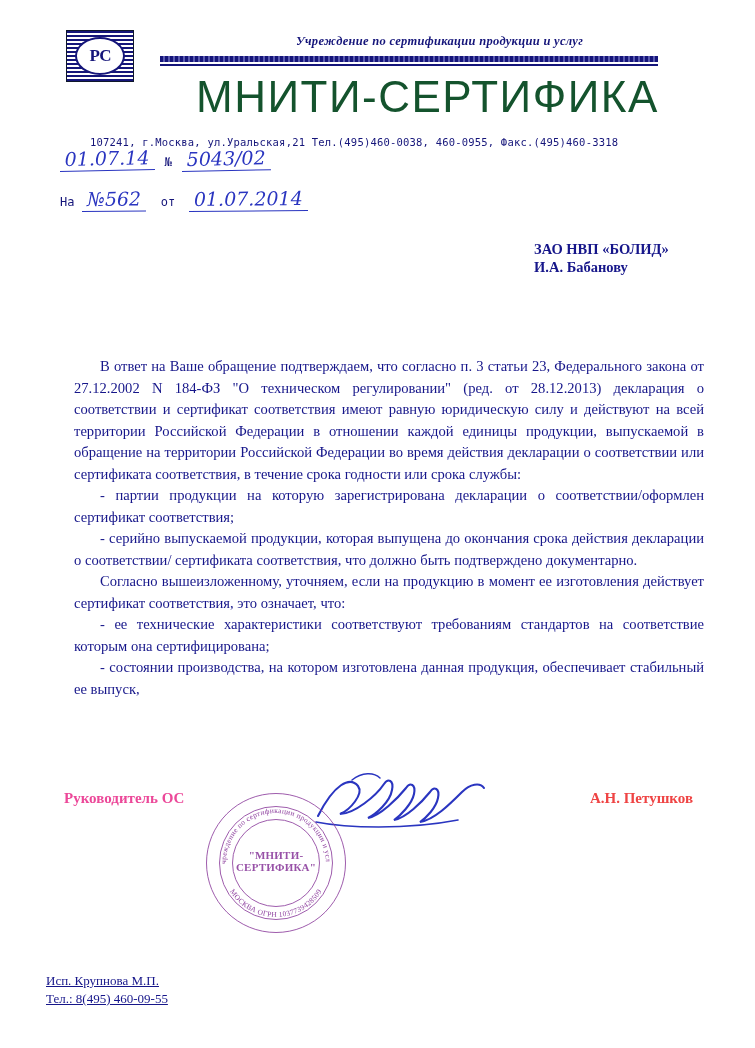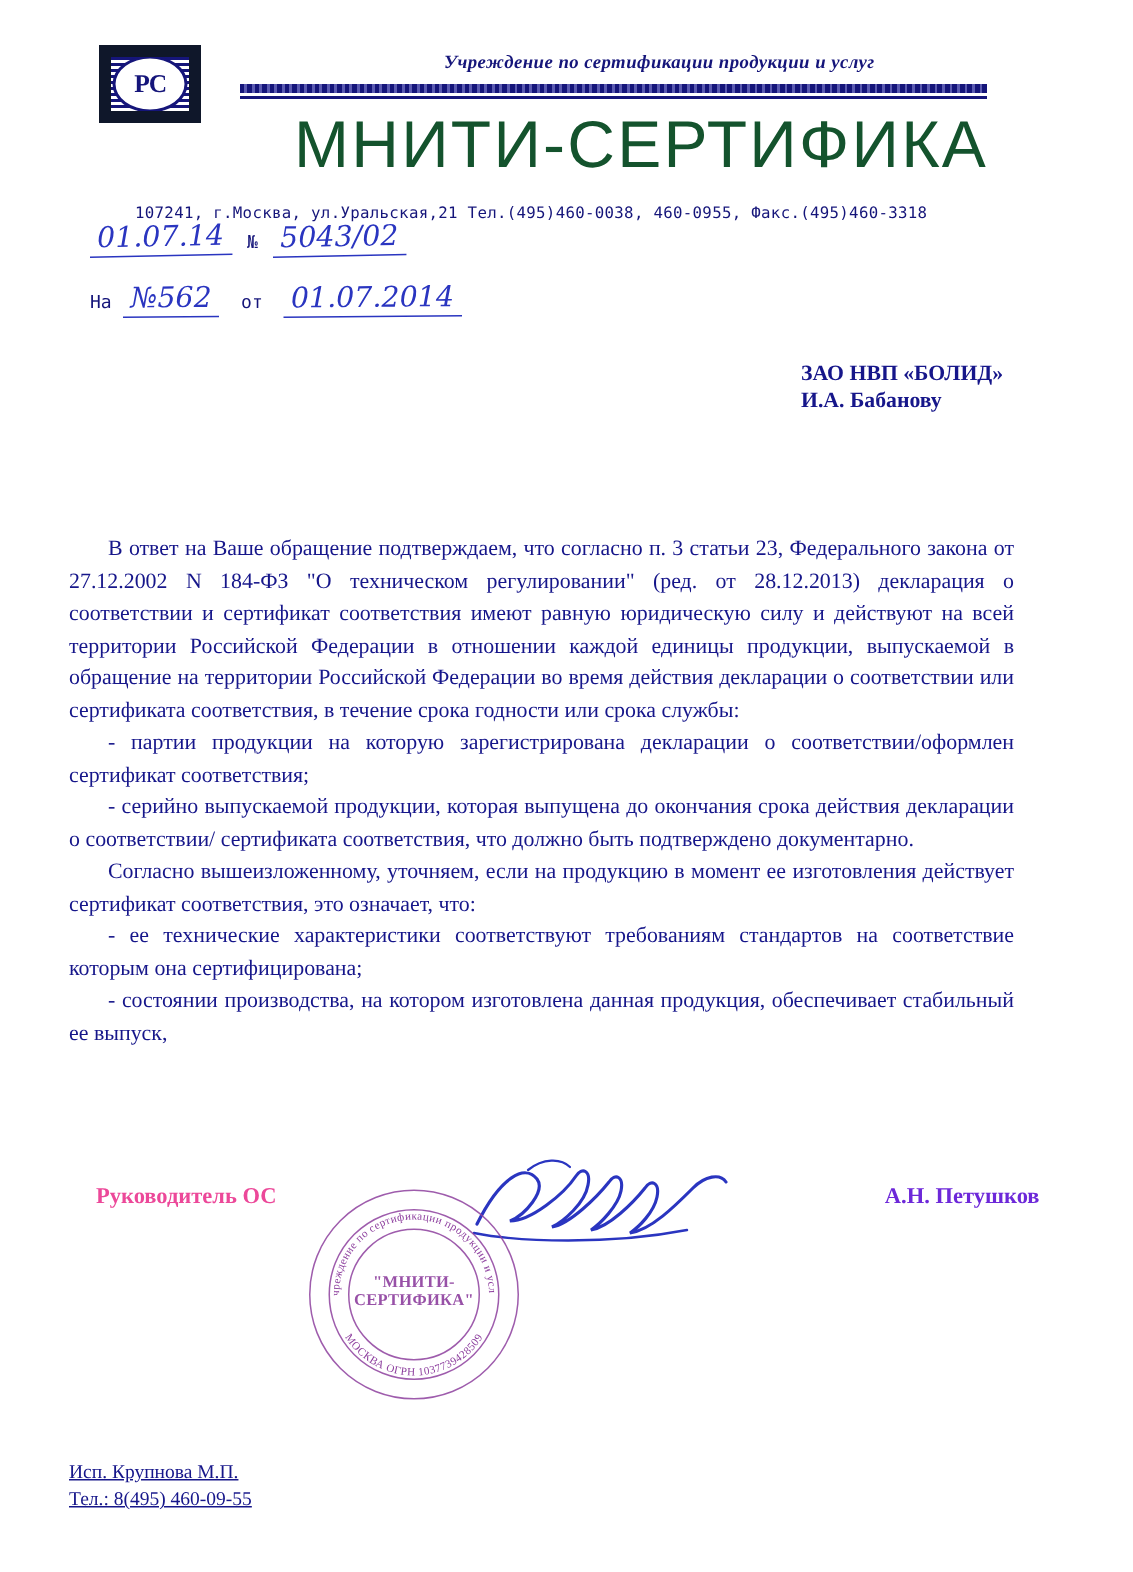--- a/index.html
+++ b/index.html
@@ -31,21 +31,21 @@
     top: 20px;
     width: 755px;
     height: 115px;
   }
   .logo-box {
     position: absolute;
     left: 66px;
     top: 10px;
     width: 68px;
     height: 52px;
-    border: 8px solid #0f172a;
+    border: 1px solid #0f172a;
     background: #ffffff;
     box-sizing: border-box;
     overflow: hidden;
   }
   .logo-stripes {
     position: absolute;
     left: 0; top: 0;
     width: 100%;
     height: 100%;
     background: repeating-linear-gradient(
@@ -173,21 +173,21 @@
     font-family: "Liberation Serif", serif;
     font-size: 14.5px;
     font-weight: bold;
     color: #16168a;
     line-height: 18px;
   }
 
   
   .body-text {
     position: absolute;
-    left: 46px;
+    left: 74px;
     top: 356px;
     width: 630px;
     font-family: "Liberation Serif", serif;
     font-size: 14.6px;
     line-height: 21.5px;
     color: #16168a;
     text-align: justify;
   }
   .body-text p {
     margin: 0 0 0 0;
@@ -215,21 +215,21 @@
     font-weight: bold;
     color: #ec4899;
   }
   .sig-name {
     position: absolute;
     right: 62px;
     top: 0;
     font-family: "Liberation Serif", serif;
     font-size: 15px;
     font-weight: bold;
-    color: #6d28d9;
+    color: #ef4444;
   }
 
   
   .scribble {
     position: absolute;
     left: 310px;
     top: 770px;
     width: 180px;
     height: 70px;
     pointer-events: none;

